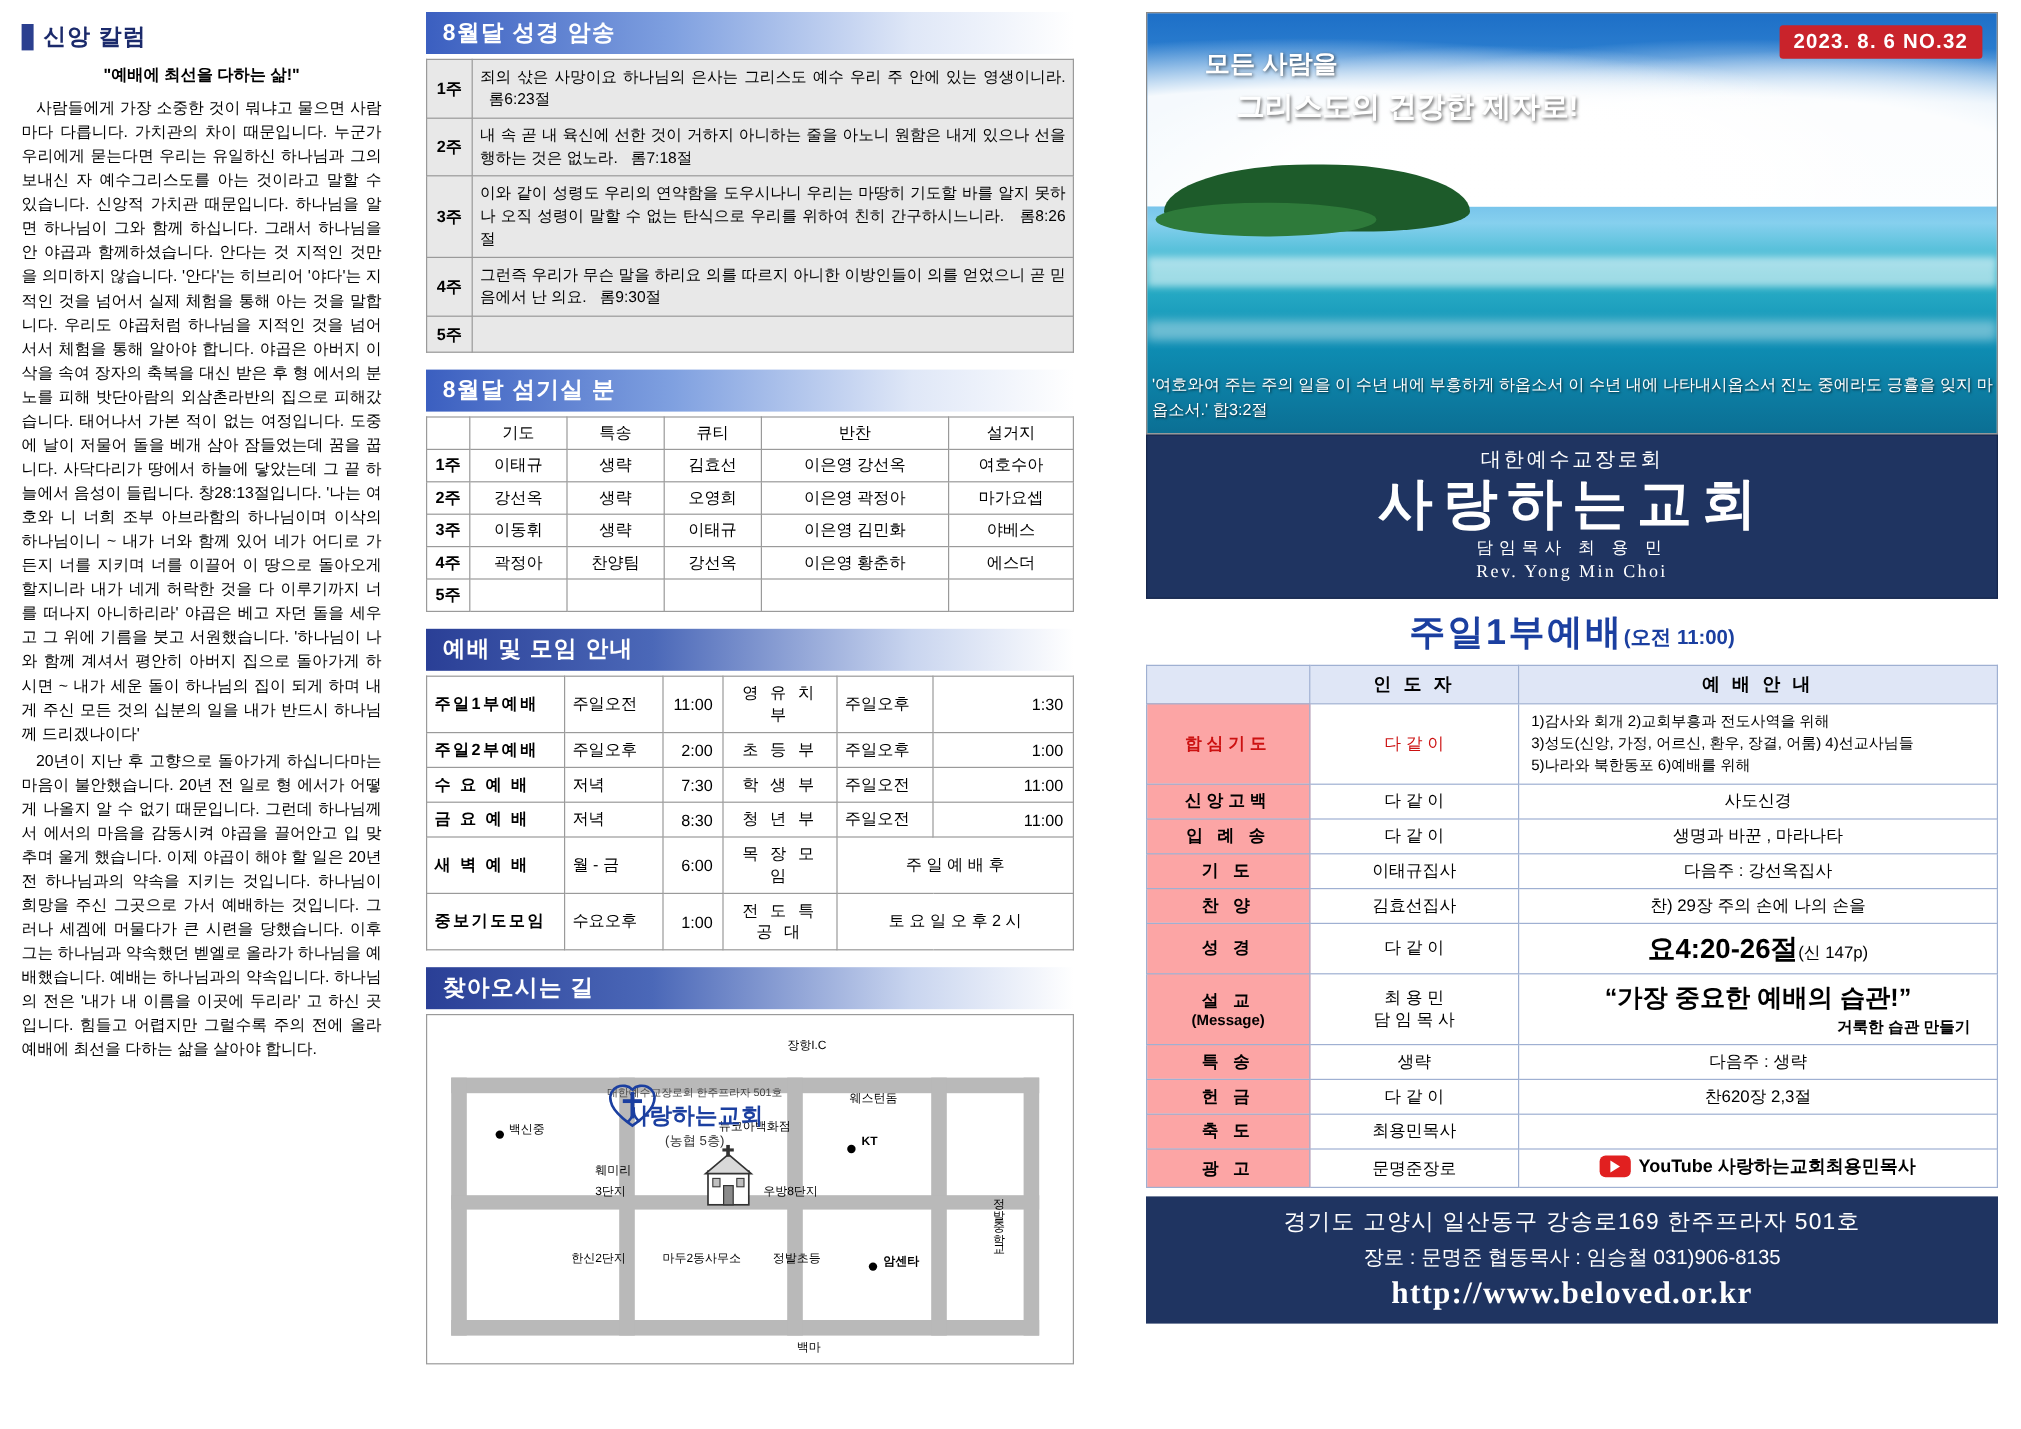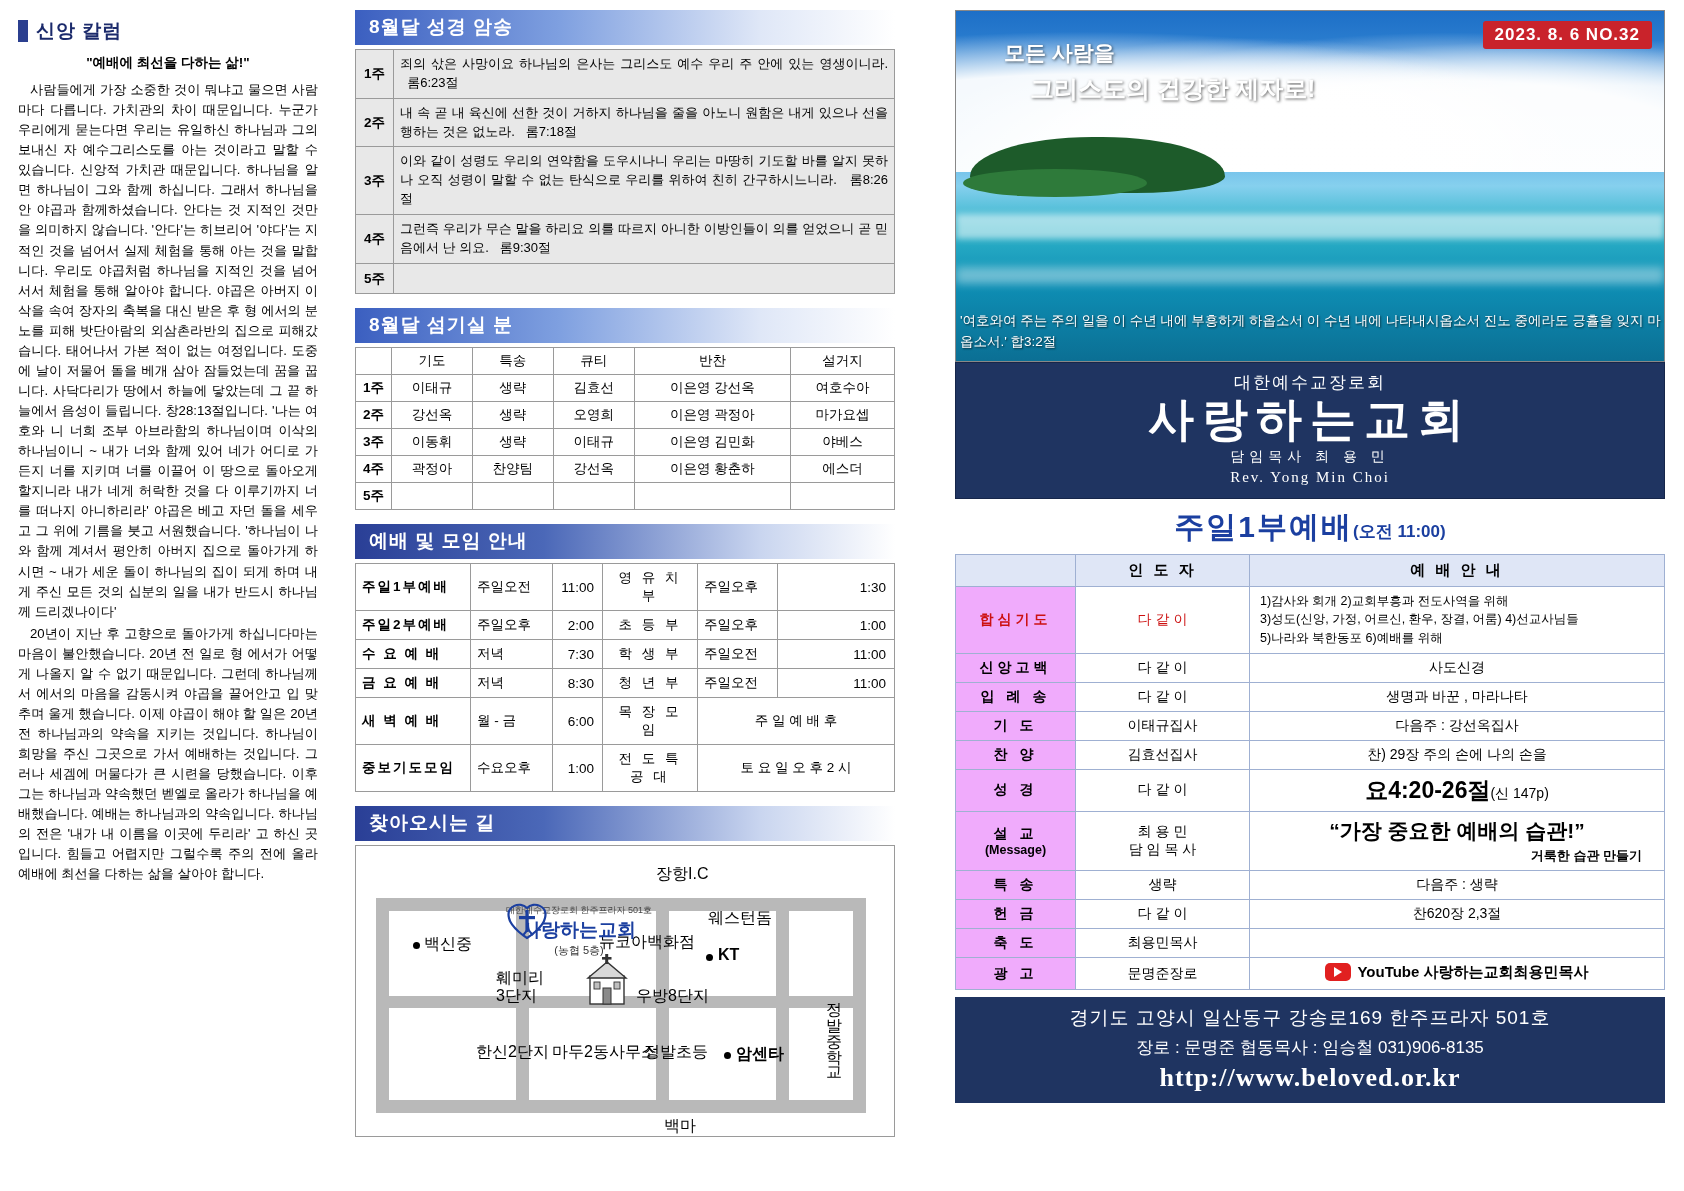--- a/index.html
+++ b/index.html
@@ -55,21 +55,21 @@
   .winfo td.d1 { width:82px; }
   .winfo td.d2 { text-align:right; width:50px; padding-right:8px;}
   .winfo td.nm2 { text-align:center; letter-spacing:3px; width:95px; }
   .winfo td.d3 { width:80px; }
   .winfo td.d4 { text-align:right; padding-right:8px; }
   .winfo td.wide { text-align:center; }
 
   
   .mapwrap { margin-top:4px; border:1px solid #9a9a9a; height:292px; position:relative; background:#fff; overflow:hidden; }
   .road { position:absolute; background:#b9b9b9; }
-  .maplabel { position:absolute; font-size:16px; white-space:nowrap; }
+  .maplabel { position:absolute; font-size:10px; white-space:nowrap; }
   .maplabel.b { font-weight:bold; }
   .dot { position:absolute; width:7px; height:7px; background:#000; border-radius:50%; }
 
   
   .col3 { position:absolute; left:955px; top:10px; width:710px; }
   .photo {
     position:relative; height:352px; border:1px solid #888; overflow:hidden;
     background:linear-gradient(#1d6fc7 0%, #4fa3e3 34%, #86d0ee 50%, #2fb3c9 62%, #0e8fb5 78%, #0b6f94 100%);
   }
   .sky-clouds { position:absolute; left:0; top:0; right:0; height:46%;
@@ -101,21 +101,21 @@
   .namebox .pastor { font-size:14px; letter-spacing:5px; margin-top:2px;text-align:center; }
   .namebox .eng { font-size:15px; letter-spacing:2px; margin-top:3px; font-family:"Liberation Serif", serif; }
 
   .svc-title { text-align:center; margin:8px 0 6px 0; }
   .svc-title .m { font-size:30px; font-weight:bold; color:#1b3fa0; letter-spacing:2px; }
   .svc-title .s { font-size:17px; font-weight:bold; color:#1b3fa0; }
 
   .order { border:1px solid #8fa3c9; }
   .order th, .order td { border:1px solid #9fb0d2; font-size:14px; padding:5px 4px; text-align:center; }
   .order th { background:#dfe6f6; font-weight:bold; font-size:15px; letter-spacing:3px; padding:6px 4px; }
-  .order td.lbl { background:#f0abfc; font-weight:bold; letter-spacing:4px; width:120px;margin-top:20px; }
+  .order td.lbl { background:#fca5a5; font-weight:bold; letter-spacing:4px; width:136px;margin-top:20px; }
   .order td.who { width:174px; }
   .order td.info { text-align:center; }
   .red { color:#cc1111; }
   .order td.info.small { font-size:12.5px; text-align:left; line-height:1.5; padding-left:10px; }
   .big-verse { font-size:23px; font-weight:bold; }
   .sermon-title { font-size:21px; font-weight:bold; }
   .sermon-sub { font-size:13px; font-weight:bold; text-align:right; display:block; padding-right:18px; margin-top:2px;}
   .yt { display:inline-flex; align-items:center; gap:6px; font-weight:bold; font-size:15px; }
   .yt .play { width:26px; height:18px; background:#e12020; border-radius:5px; position:relative; display:inline-block; }
   .yt .play:after { content:""; position:absolute; left:9px; top:4px; border-left:8px solid #fff;
@@ -157,21 +157,21 @@
           <tr>
         <td class="wk">1주</td>
         <td class="vs">
           <span>죄의 삯은 사망이요 하나님의 은사는 그리스도 예수 우리 주 안에 있는 영생이니라.</span>
           &nbsp;&nbsp;<span>롬6:23절</span>
         </td>
       </tr>
       <tr>
         <td class="wk">2주</td>
         <td class="vs">
-          <span>내 속 곧 내 육신에 선한 것이 거하지 하나님을 줄을 아노니 원함은 내게 있으나 선을 행하는 것은 없노라.</span>
+          <span>내 속 곧 내 육신에 선한 것이 거하지 아니하는 줄을 아노니 원함은 내게 있으나 선을 행하는 것은 없노라.</span>
           &nbsp;&nbsp;<span>롬7:18절</span>
         </td>
       </tr>
       <tr>
         <td class="wk">3주</td>
         <td class="vs">
           <span>이와 같이 성령도 우리의 연약함을 도우시나니 우리는 마땅히 기도할 바를 알지 못하나 오직 성령이 말할 수 없는 탄식으로 우리를 위하여 친히 간구하시느니라.</span>
           &nbsp;&nbsp;<span>롬8:26절</span>
         </td>
       </tr>

